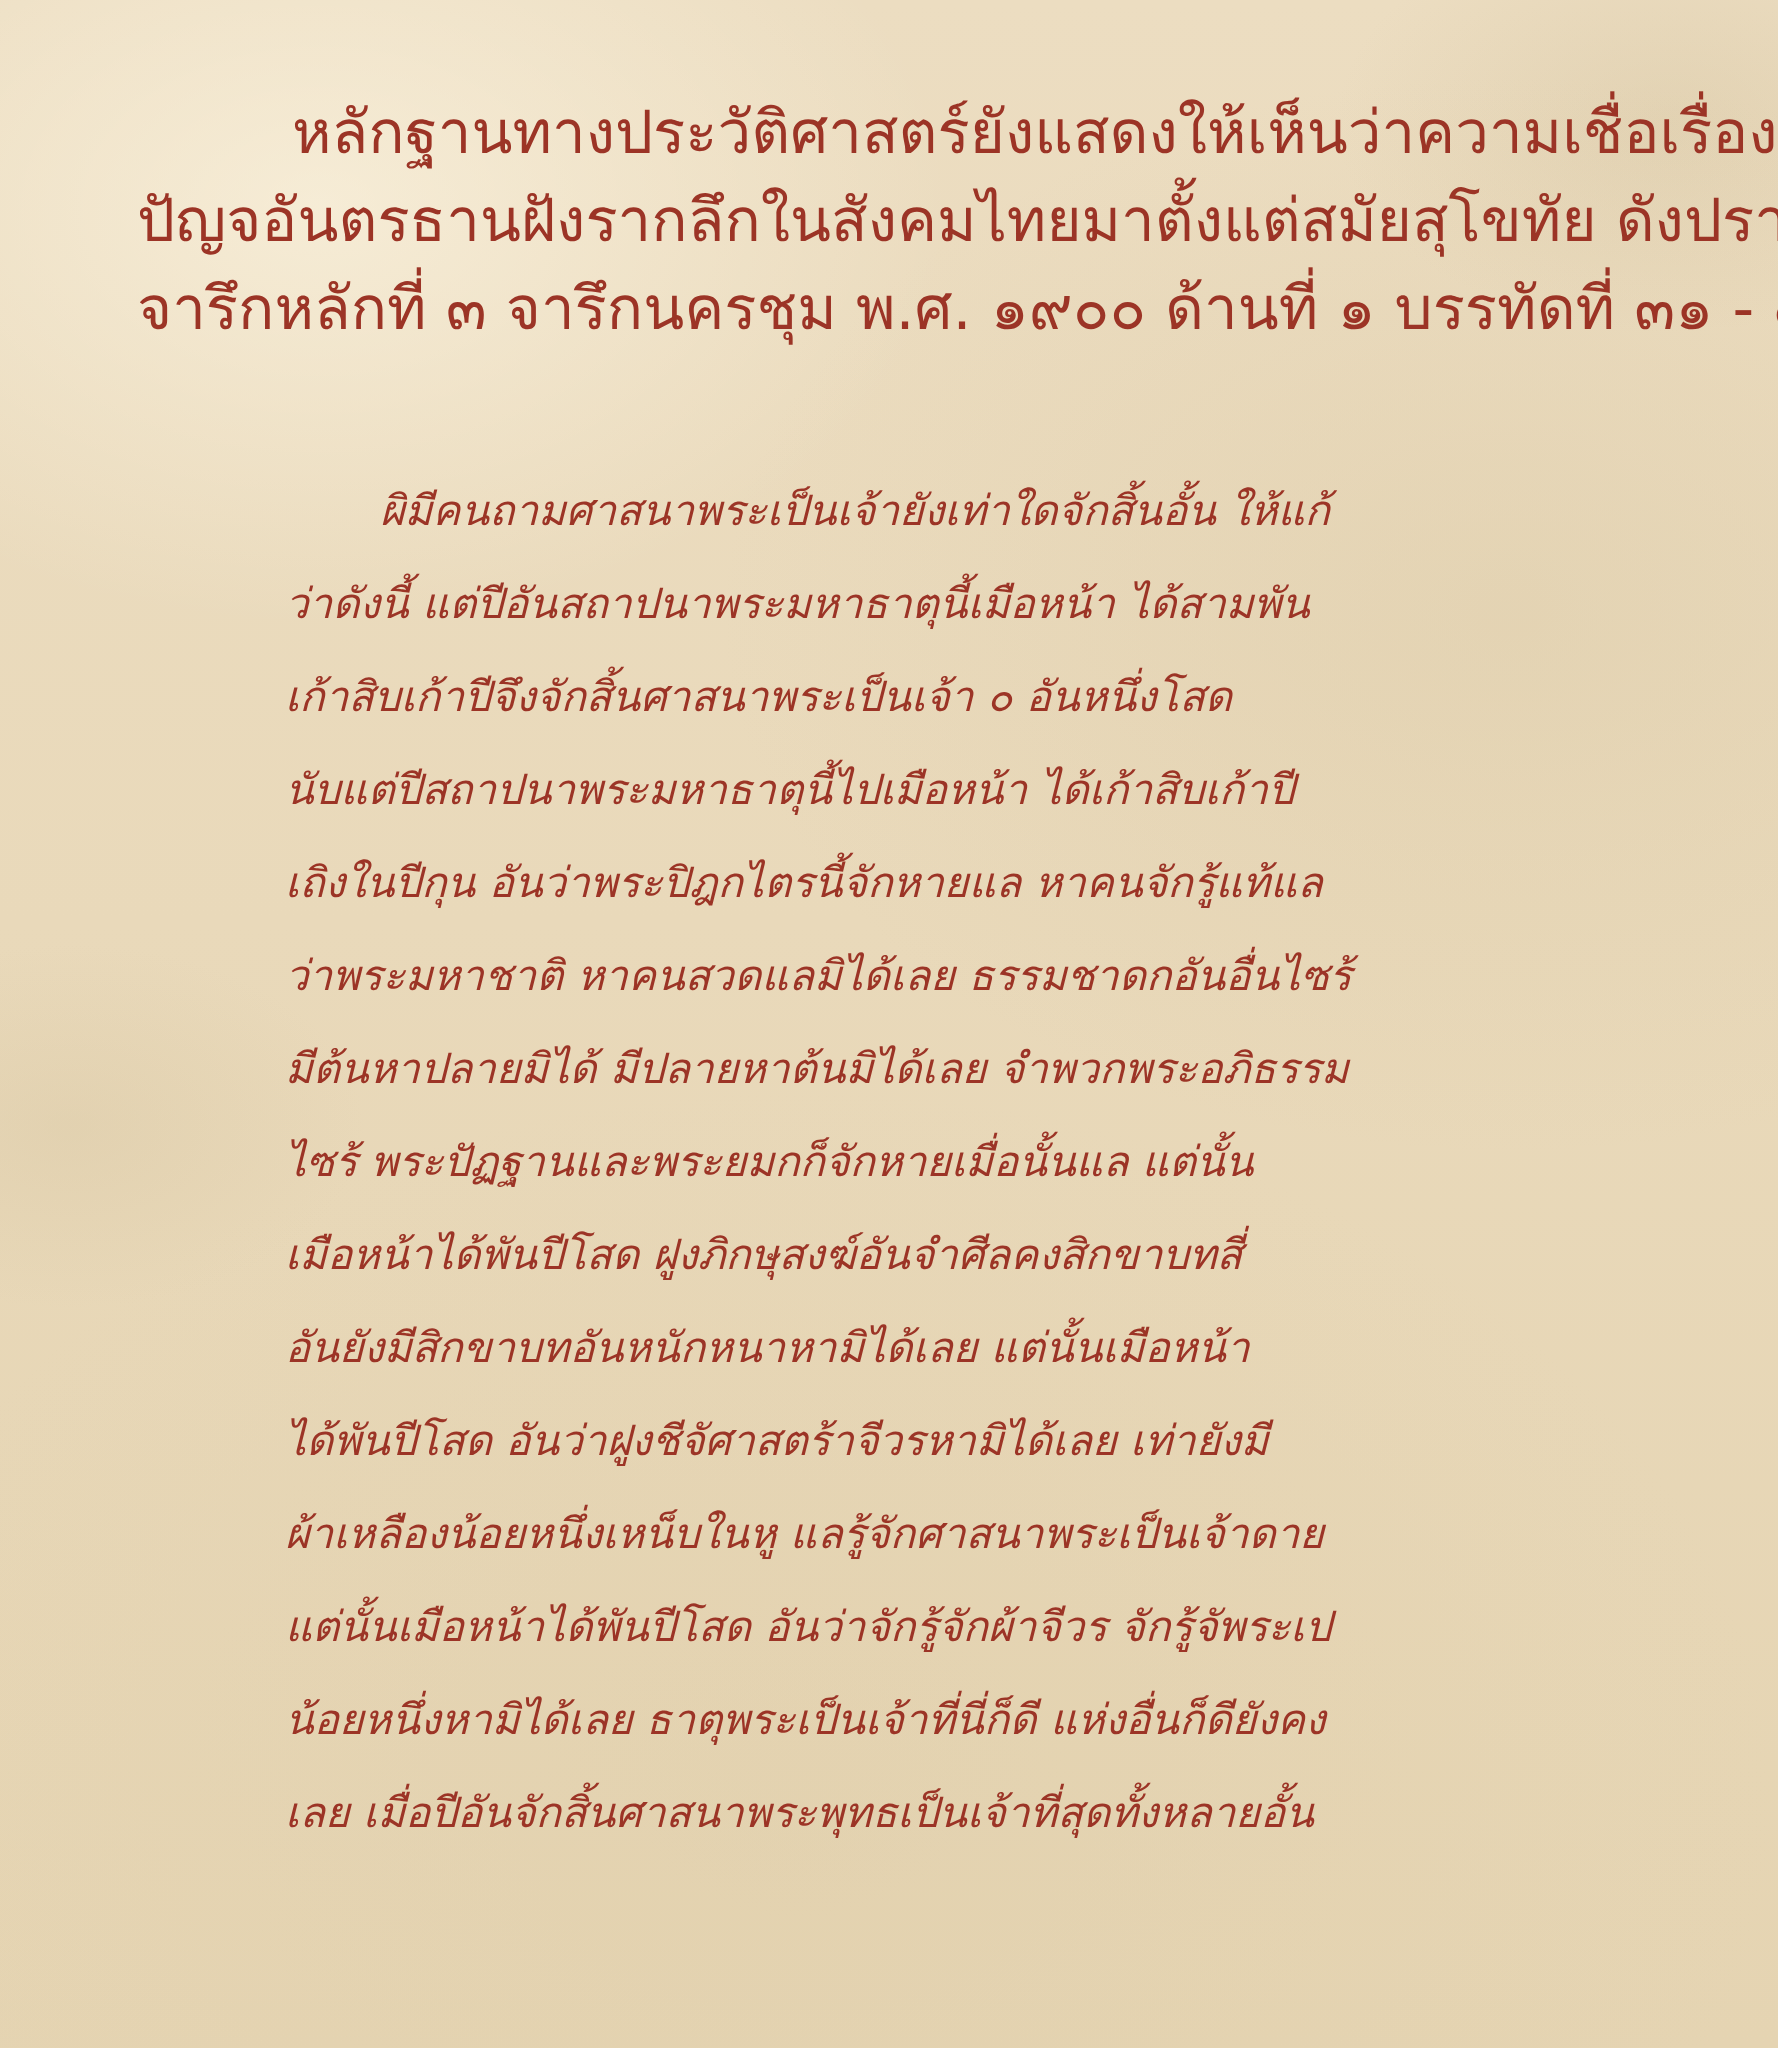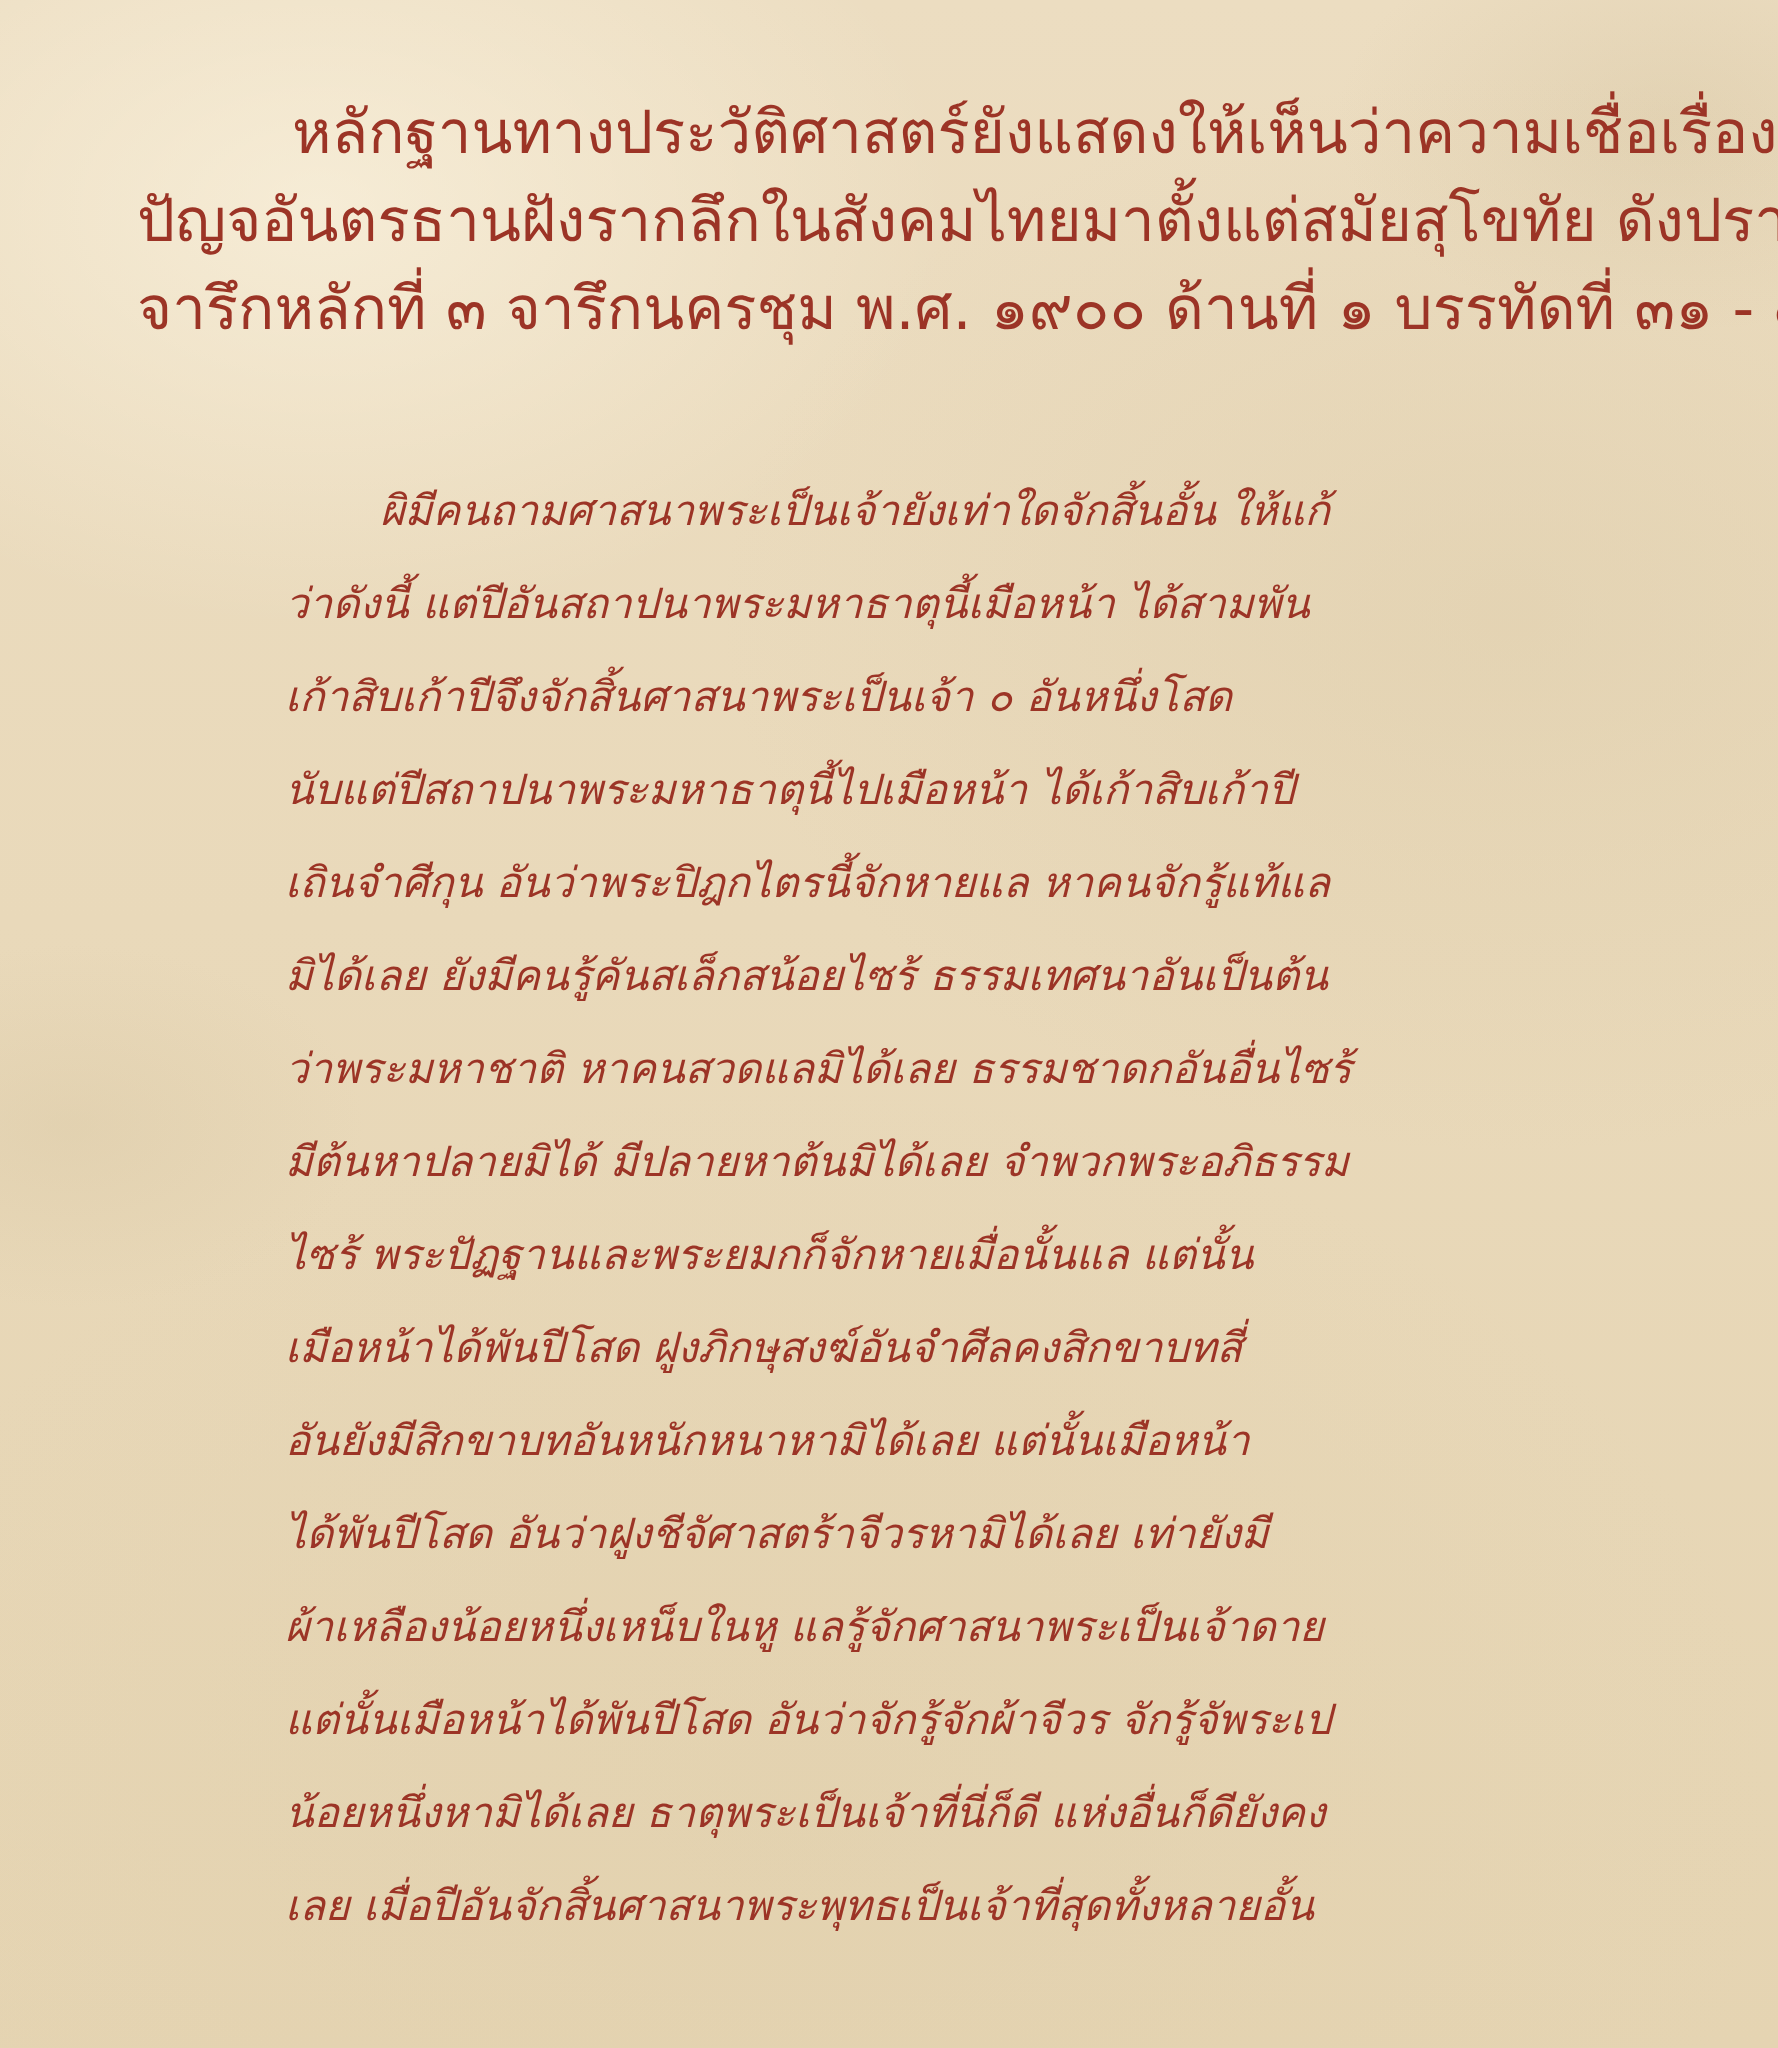--- a/index.html
+++ b/index.html
@@ -50,22 +50,21 @@
     <div class="line first-indent">หลักฐานทางประวัติศาสตร์ยังแสดงให้เห็นว่าความเชื่อเรื่อง</div>
     <div class="line">ปัญจอันตรธานฝังรากลึกในสังคมไทยมาตั้งแต่สมัยสุโขทัย ดังปรากฏใน</div>
     <div class="line">จารึกหลักที่ ๓ จารึกนครชุม พ.ศ. ๑๙๐๐ ด้านที่ ๑ บรรทัดที่ ๓๑ - ๕๔</div>
   </div>
 
   <div class="paragraph quote">
     <div class="line first-indent">ผิมีคนถามศาสนาพระเป็นเจ้ายังเท่าใดจักสิ้นอั้น ให้แก้</div>
     <div class="line">ว่าดังนี้ แต่ปีอันสถาปนาพระมหาธาตุนี้เมือหน้า ได้สามพัน</div>
     <div class="line">เก้าสิบเก้าปีจึงจักสิ้นศาสนาพระเป็นเจ้า ๐ อันหนึ่งโสด</div>
     <div class="line">นับแต่ปีสถาปนาพระมหาธาตุนี้ไปเมือหน้า ได้เก้าสิบเก้าปี</div>
-    <div class="line">เถินจำศีกุน อันว่าพระปิฎกไตรนี้จักหายแล หาคนจักรู้แท้แล</div>
-    <div class="line">มิได้เลย ยังมีคนรู้คันสเล็กสน้อยไซร้ ธรรมเทศนาอันเป็นต้น</div>
+    <div class="line">เถิงในปีกุน อันว่าพระปิฎกไตรนี้จักหายแล หาคนจักรู้แท้แล</div>
     <div class="line">ว่าพระมหาชาติ หาคนสวดแลมิได้เลย ธรรมชาดกอันอื่นไซร้</div>
     <div class="line">มีต้นหาปลายมิได้ มีปลายหาต้นมิได้เลย จำพวกพระอภิธรรม</div>
     <div class="line">ไซร้ พระปัฏฐานและพระยมกก็จักหายเมื่อนั้นแล แต่นั้น</div>
     <div class="line">เมือหน้าได้พันปีโสด ฝูงภิกษุสงฆ์อันจำศีลคงสิกขาบทสี่</div>
     <div class="line">อันยังมีสิกขาบทอันหนักหนาหามิได้เลย แต่นั้นเมือหน้า</div>
     <div class="line">ได้พันปีโสด อันว่าฝูงชีจัศาสตร้าจีวรหามิได้เลย เท่ายังมี</div>
     <div class="line">ผ้าเหลืองน้อยหนึ่งเหน็บในหู แลรู้จักศาสนาพระเป็นเจ้าดาย</div>
     <div class="line">แต่นั้นเมือหน้าได้พันปีโสด อันว่าจักรู้จักผ้าจีวร จักรู้จัพระเป</div>
     <div class="line">น้อยหนึ่งหามิได้เลย ธาตุพระเป็นเจ้าที่นี่ก็ดี แห่งอื่นก็ดียังคง</div>
     <div class="line">เลย เมื่อปีอันจักสิ้นศาสนาพระพุทธเป็นเจ้าที่สุดทั้งหลายอั้น</div>

